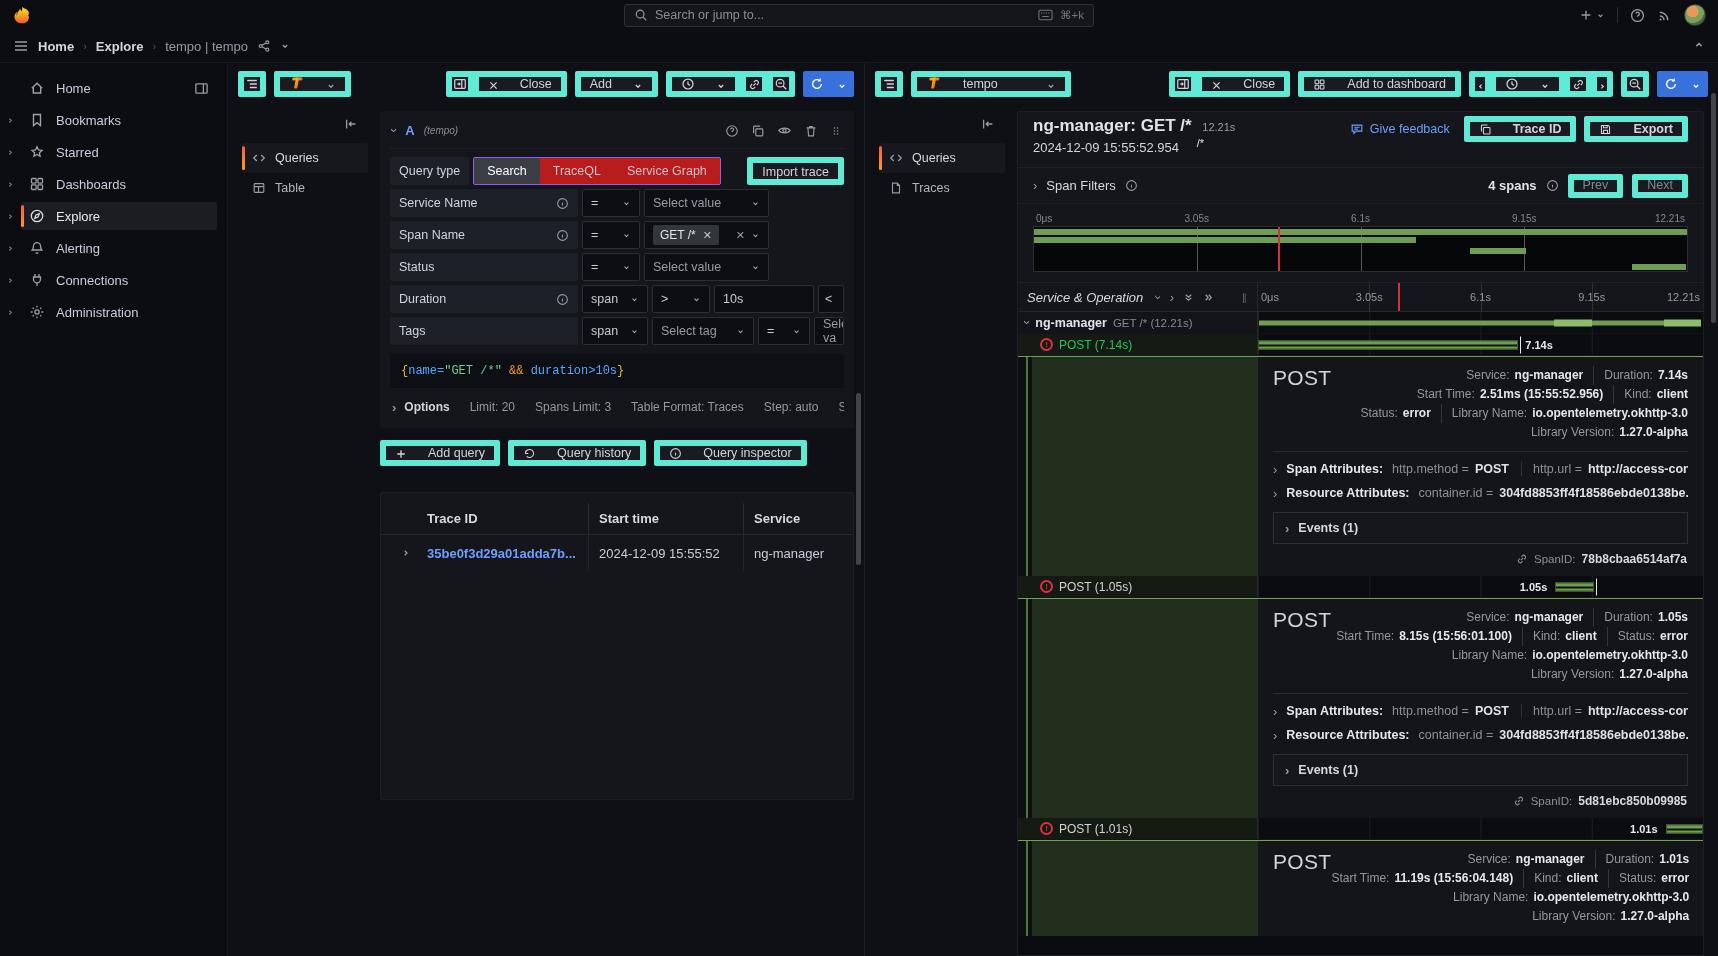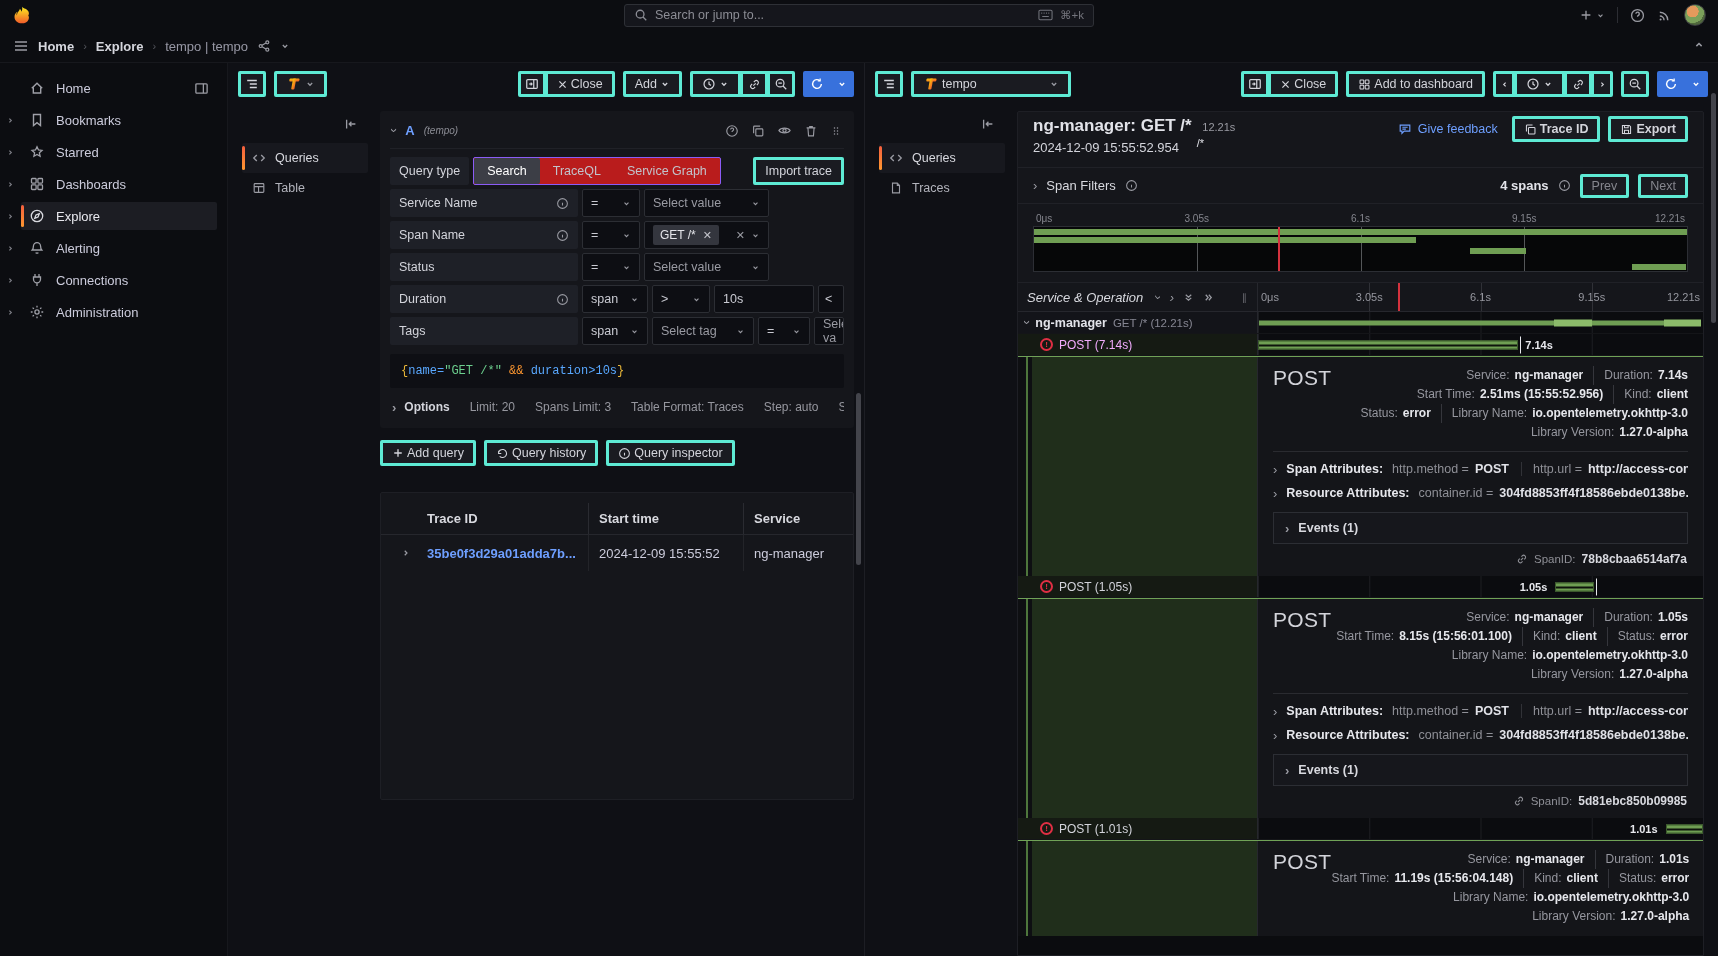--- a/index.html
+++ b/index.html
@@ -44,22 +44,22 @@
     background:linear-gradient(#f55f3e,#ff9830); }
   .dock-btn { margin-left:auto; margin-right:8px; color:#9a9ba3; cursor:pointer; }
 
   
   .explore { flex:1; display:flex; min-width:0; background:#0f1015; }
   .pane { display:flex; flex-direction:column; min-width:0; position:relative; }
   .pane.left { width:637px; flex:none; border-right:1px solid #1d1e24; }
   .pane.right { flex:1; }
   .pane-toolbar { height:42px; flex:none; display:flex; align-items:center; padding:8px 10px; gap:8px; }
   .tb-right { margin-left:auto; display:flex; align-items:center; gap:8px; }
-  .btn { height:26px; background:#1a1b21; border:3px solid #5eead4; border-radius:2px; color:#d3d4db; font-size:12.5px;
-    display:inline-flex; align-items:center; gap:3px; padding:0 9px; font-weight:500; cursor:pointer; white-space:nowrap; }
+  .btn { height:26px; background:#1a1b21; border:6px solid #5eead4; border-radius:2px; color:#d3d4db; font-size:12.5px;
+    display:inline-flex; align-items:flex-end; gap:21px; padding:0 9px; font-weight:500; cursor:pointer; white-space:nowrap; }
   .btn.dim { color:#85868e; }
   .btn.icon-only { width:28px; padding:0; justify-content:center; }
   .btn-join { display:flex; }
   .btn-join .btn { border-radius:0; }
   .btn-join .btn:not(:first-child) { margin-left:-1px; }
   .btn-join .btn:first-child { border-radius:2px 0 0 2px; }
   .btn-join .btn:last-child { border-radius:0 2px 2px 0; }
   .btn.primary { background:#3871dc; border-color:#3871dc; color:#fff; }
   .pane-body { flex:1; display:flex; min-height:0; padding:6px 10px 0 14px; gap:12px; }
 
@@ -1090,21 +1090,21 @@
                     <div class="bar-fill bar-root"></div>
                     <span class="bar-seg" style="left: 66.8%; width: 8.6%;"></span>
                     <span class="bar-seg" style="left: 91.6%; width: 8.3%;"></span>
                   </div>
                 </div>
               </div>
 
               <div class="trow">
                 <div class="trow-name child">
                   <span class="err">!</span>
-                  <span style="color:#f0abfc">POST (7.14s)</span>
+                  <span style="color:#22c55e">POST (7.14s)</span>
                 </div>
                 <div class="trow-bars grid-bg">
                   <div class="bar-wrap" style="left: 0%; width: 58.5%;">
                     <div class="bar-fill"></div>
                     <span class="tick-end"></span>
                     <span class="bar-label after">7.14s</span>
                   </div>
                 </div>
               </div>
 

